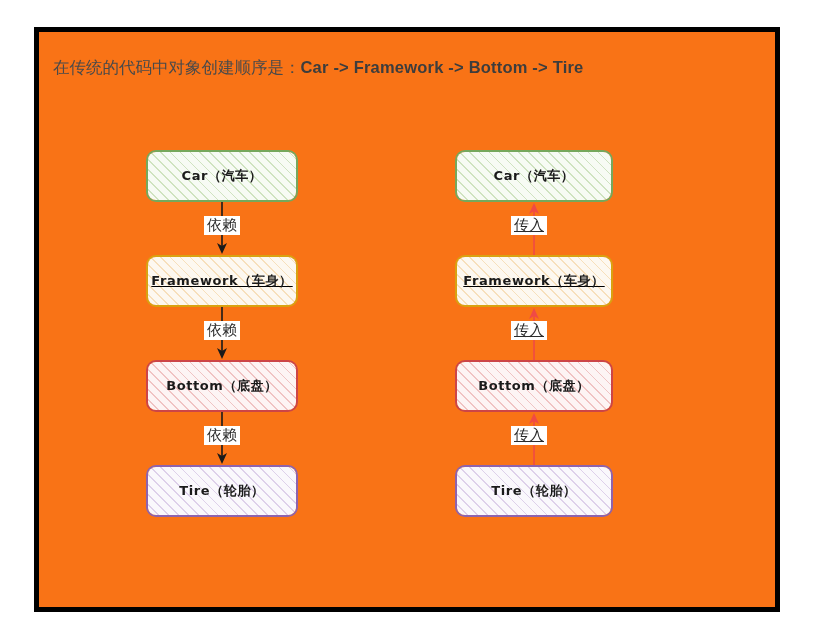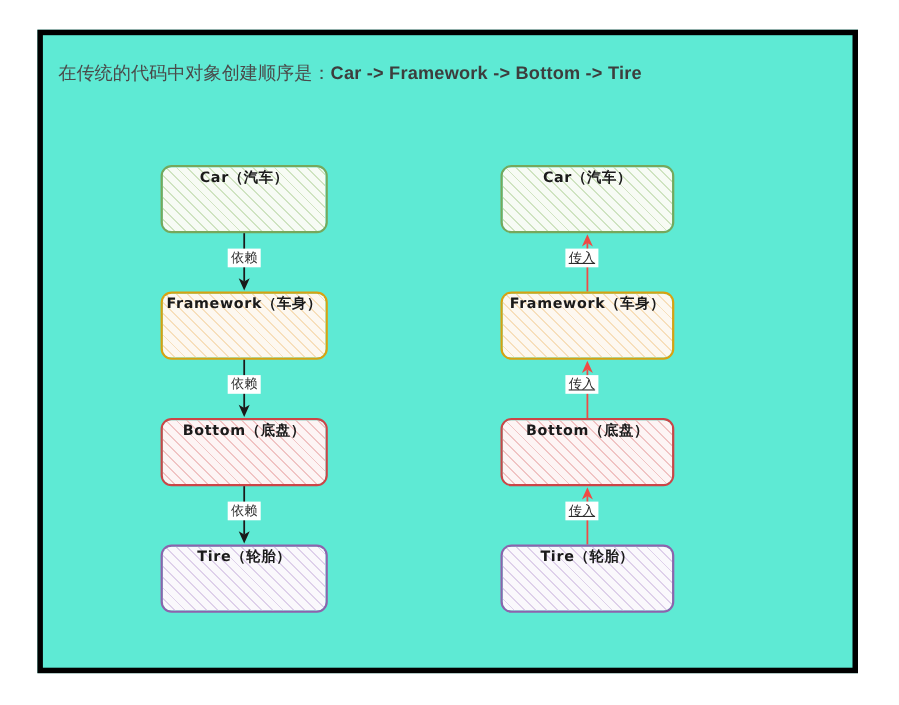--- a/index.html
+++ b/index.html
@@ -22,21 +22,21 @@
   }
 
   
   #frame {
     position: absolute;
     left: 34px;
     top: 27px;
     width: 746px;
     height: 585px;
     border: 5px solid #000000;
-    background: #5eead4;
+    background: #f97316;
     box-sizing: border-box;
   }
 
   
   #caption {
     position: absolute;
     left: 14px;
     top: 20px;
     width: 700px;
   }
@@ -54,26 +54,27 @@
     position: absolute;
     top: 118px;
   }
   #col-left  { left: 58px;  width: 250px; }
   #col-right { left: 370px; width: 250px; }
 
   
   .node {
     position: relative;
     width: 152px;
-    height: 62px;
+    height: 52px;
     border-radius: 10px;
     border-width: 2px;
     border-style: solid;
     box-sizing: border-box;
     display: flex;
+    align-items: center;
     justify-content: center;
     margin: 0 auto;
   }
   #col-right .node { width: 158px; }
 
   .node-label {
     position: relative;
     z-index: 2;
     font-family: "DejaVu Sans", sans-serif;
     font-size: 13px;
@@ -90,21 +91,21 @@
     border-radius: 8px;
     z-index: 1;
   }
 
   .node.green  { border-color: #76a85c; }
   .node.green  .hatch {
     background-color: #f7fbf4;
     background-image: repeating-linear-gradient(45deg,
        #cfe3c0 0px, #cfe3c0 1.2px, transparent 1.2px, transparent 7px);
   }
-  .node.orange { border-color: #d9a211; }
+  .node.orange { border-color: #d9a211; text-decoration: underline; }
   .node.orange .hatch {
     background-color: #fdf8f0;
     background-image: repeating-linear-gradient(45deg,
        #f7dfbb 0px, #f7dfbb 1.2px, transparent 1.2px, transparent 7px);
   }
   .node.red    { border-color: #cc4547; }
   .node.red    .hatch {
     background-color: #fdf4f4;
     background-image: repeating-linear-gradient(45deg,
        #f0c3c3 0px, #f0c3c3 1.2px, transparent 1.2px, transparent 7px);
@@ -128,21 +129,21 @@
     top: 0;
     transform: translateX(-50%);
     overflow: visible;
   }
   .conn-label {
     position: absolute;
     left: 50%;
     top: 14px;
     transform: translateX(-50%);
     font-family: "DejaVu Sans", sans-serif;
-    font-size: 12px;
+    font-size: 15px;
     color: #2b2b2b;
     background: #ffffff;
     padding: 0 3px;
     white-space: nowrap;
     z-index: 3;
   }
   #col-right .conn-label { left: 48%; text-decoration: underline; }
 </style>
 </head>
 <body>

